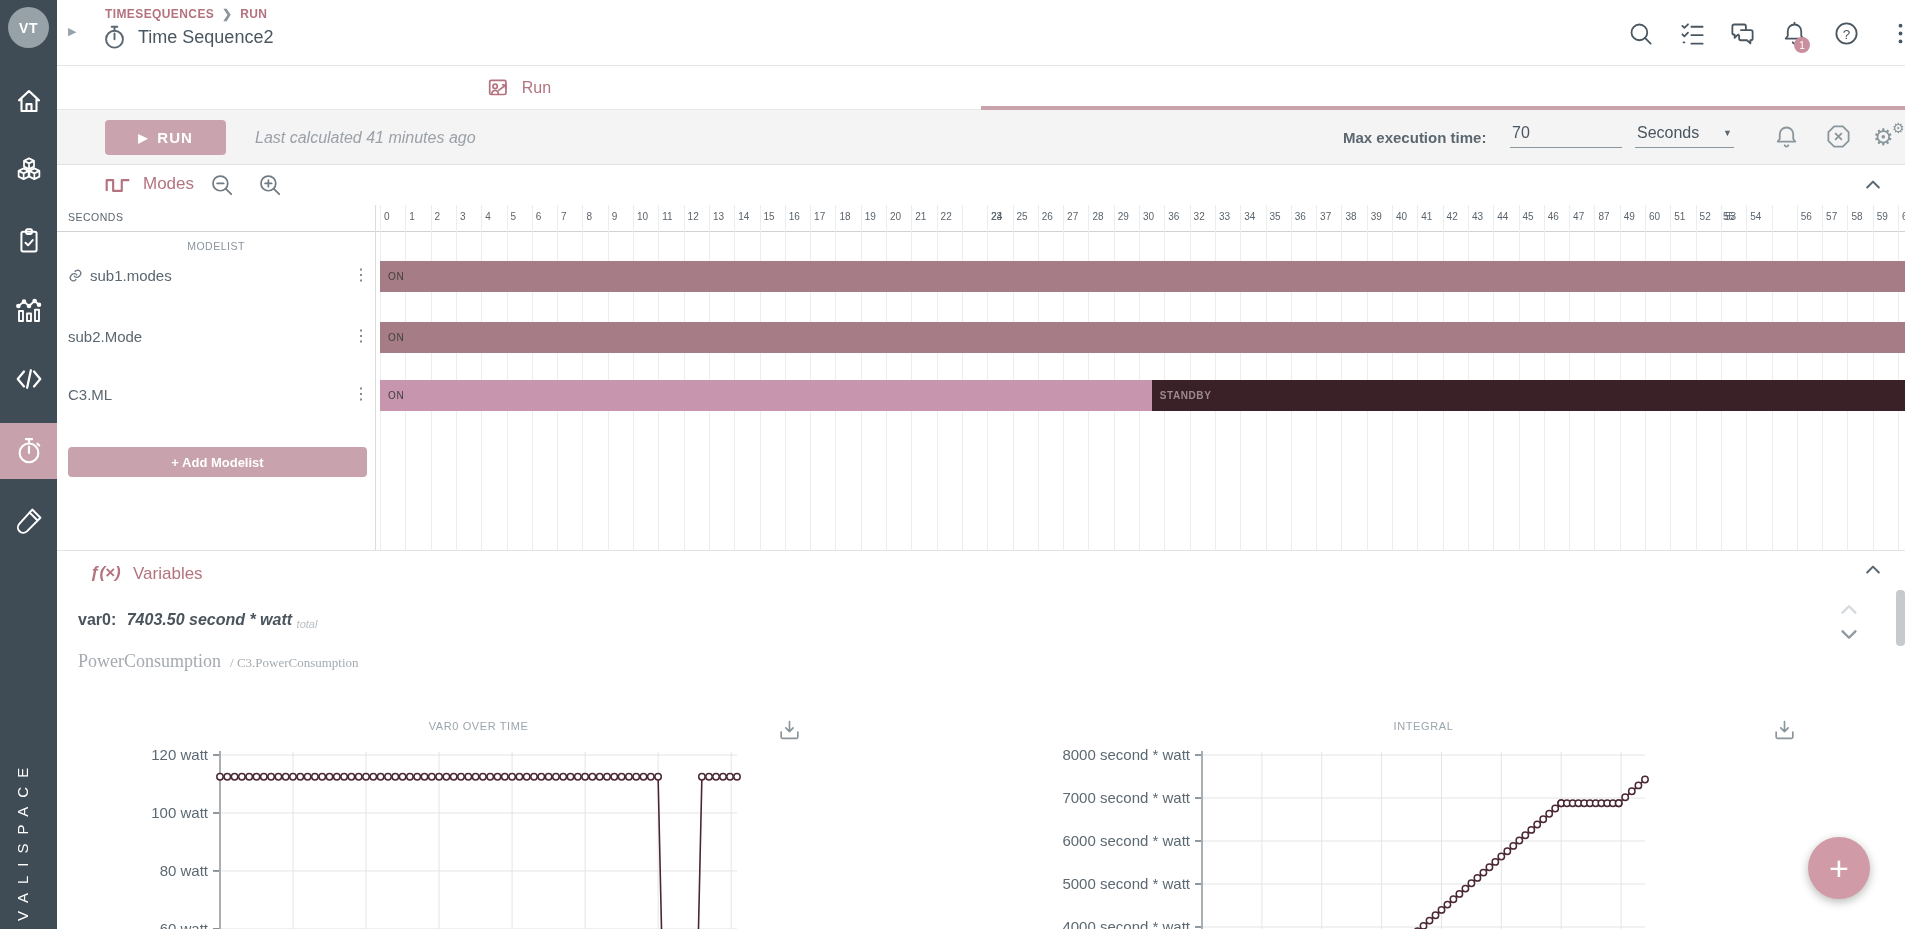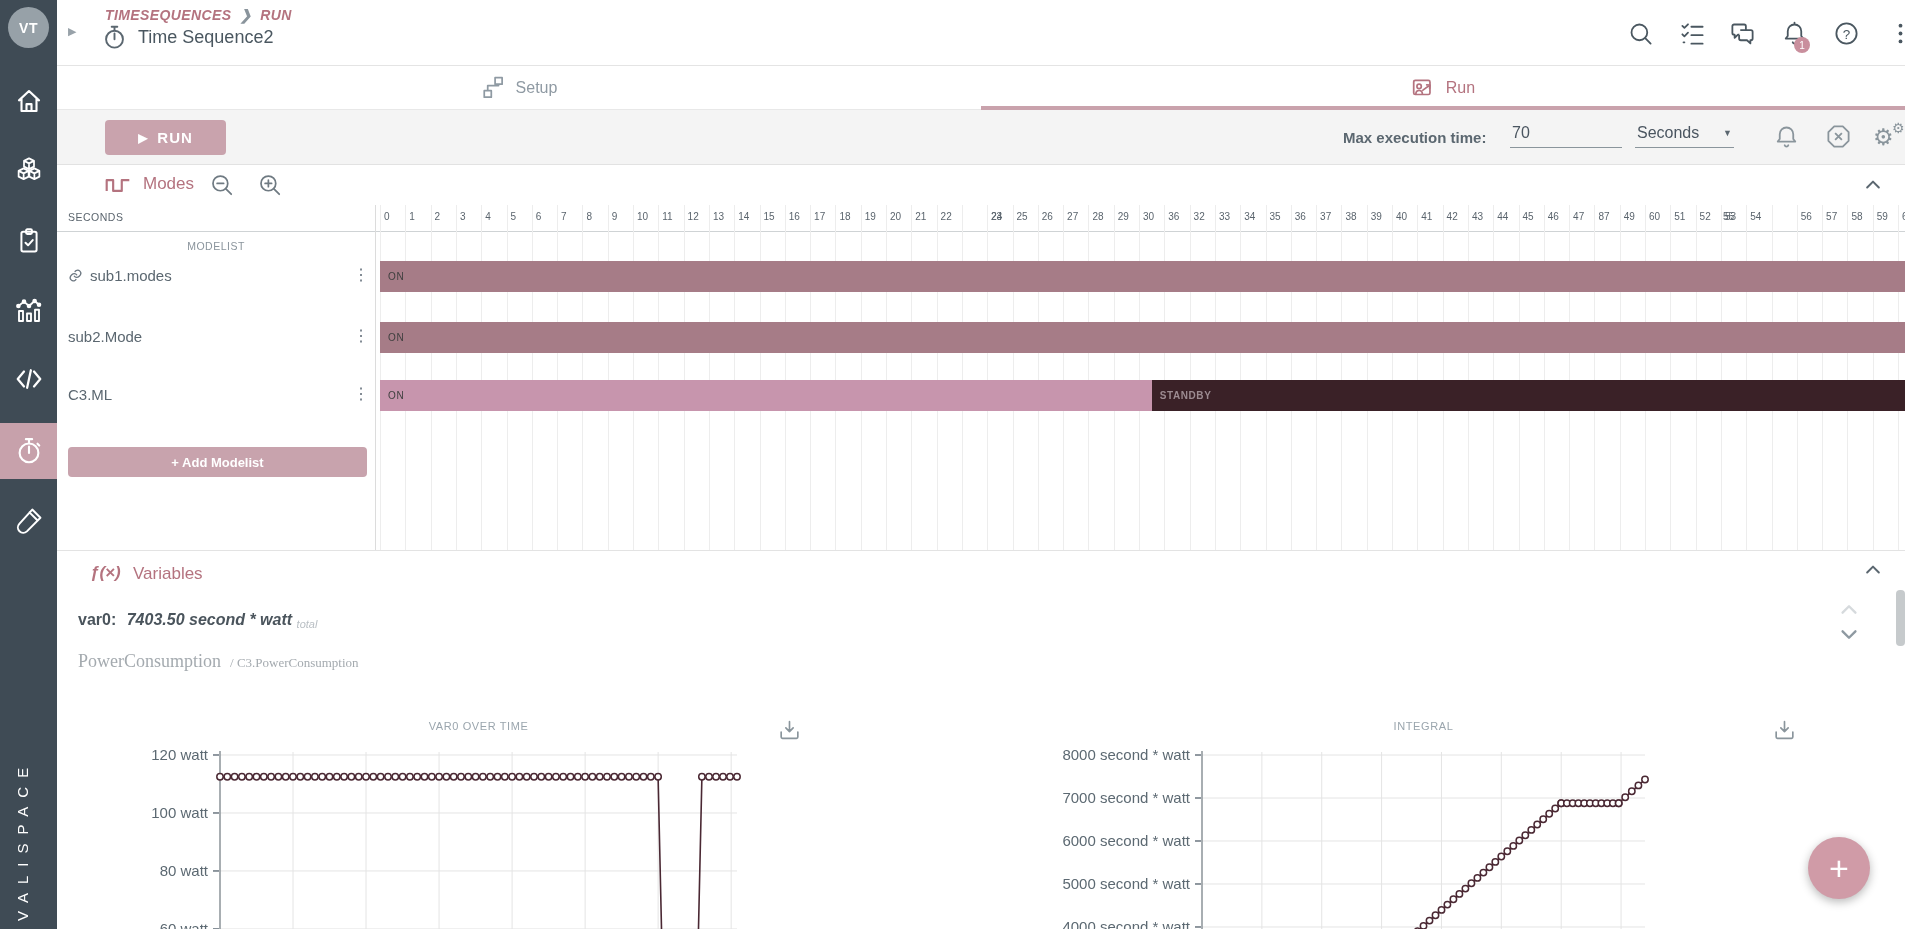--- a/index.html
+++ b/index.html
@@ -8,21 +8,21 @@
   
   #sidebar { position:absolute; left:0; top:0; width:57px; height:929px; background:#3f4b55; z-index:20; }
   #avatar { position:absolute; left:8px; top:7px; width:41px; height:41px; border-radius:50%; background:#97a1a8; color:#fff; font-size:14px; font-weight:bold; display:flex; align-items:center; justify-content:center; letter-spacing:.5px; cursor:pointer; }
   .nav-item { position:absolute; left:0; width:57px; height:56px; display:flex; align-items:center; justify-content:center; cursor:pointer; }
   .nav-item.active { background:#c7a1ab; }
   #brand { position:absolute; left:14px; bottom:8px; height:205px; writing-mode:vertical-rl; transform:rotate(180deg); color:#fff; font-size:15px; letter-spacing:9px; font-weight:400; }
 
   
   #topbar { position:absolute; left:57px; top:0; right:0; height:66px; background:#fff; border-bottom:1px solid #e4e4e4; }
   #expander { position:absolute; left:11px; top:25px; color:#98a2a9; font-size:11px; cursor:pointer; }
-  #breadcrumb { position:absolute; left:48px; top:7px; font-size:14px; font-weight:bold; letter-spacing:.4px; color:#b4737f;font-style:italic; }
+  #breadcrumb { position:absolute; left:48px; top:7px; font-size:12px; font-weight:bold; letter-spacing:.4px; color:#b4737f; }
   #breadcrumb .sep { color:#8a949c; margin:0 4px; font-weight:bold; }
   #title-row { position:absolute; left:44px; top:24px; display:flex; align-items:center; gap:10px; }
   #page-title { font-size:18px; color:#4a5760; font-weight:500; }
   .topbar-icon { position:absolute; top:20px; width:28px; height:28px; cursor:pointer; }
   #notif-badge { position:absolute; left:1737px; top:37px; width:16px; height:16px; border-radius:50%; background:#c98f9d; color:#fff; font-size:10px; display:flex; align-items:center; justify-content:center; }
 
   
   #tabbar { position:absolute; left:57px; top:66px; right:0; height:44px; background:#fff; border-bottom:1px solid #e8e8e8; display:flex; }
   .tab { width:50%; height:100%; display:flex; align-items:center; justify-content:center; gap:9px; font-size:16px; cursor:pointer; }
   #tab-setup { color:#8f9aa3; }
@@ -209,48 +209,39 @@
       <svg width="27" height="27" viewBox="0 0 24 24" fill="#4a5760">
         <circle cx="12" cy="5" r="1.7"></circle>
         <circle cx="12" cy="12" r="1.7"></circle>
         <circle cx="12" cy="19" r="1.7"></circle>
       </svg>
     </span>
   <div id="notif-badge">1</div>
 </header>
 
 <div id="tabbar">
-  <div class="tab" id="tab-setup">
-    <span>
-        <svg width="26" height="26" viewBox="0 0 24 24" fill="none" stroke="#8f9aa3" stroke-width="1.6" stroke-linejoin="round">
-          <rect x="13" y="2.5" width="6.5" height="6"></rect>
-          <rect x="3" y="14.5" width="6.5" height="6"></rect>
-          <path d="M6.2 14.5V9.8h10V8.5"></path>
-        </svg>
-      </span>
-    <span>Setup</span>
-  </div>
   <div class="tab" id="tab-run">
     <span>
         <svg width="26" height="26" viewBox="0 0 24 24" fill="none" stroke="#b4737f" stroke-width="1.6" stroke-linecap="round" stroke-linejoin="round">
           <rect x="2.5" y="5" width="15" height="13" rx="1.5"></rect>
           <circle cx="7.5" cy="10.5" r="2"></circle>
           <path d="M4.5 17.5c0-2 1.4-3.2 3-3.2s3 1.2 3 3.2M11 14l6.5-4.7M17.5 9.3l-3-.2M17.5 9.3l-.3 3"></path>
         </svg>
       </span>
     <span>Run</span>
   </div>
   <div id="tab-underline"></div>
 </div>
 
 <div id="runbar">
   <button id="run-btn">
     <span class="play">▶</span>
     <span>RUN</span>
   </button>
+  <div id="last-calc">Last calculated 41 minutes ago</div>
 
   <span id="maxexec-label">Max execution time:</span>
   <input id="maxexec-input" value="70" style="">
   <div id="unit-select">
     <span>Seconds</span>
     <span class="caret">▼</span>
   </div>
   <span class="runbar-icon" style="left:1716px">
       <svg width="27" height="27" viewBox="0 0 24 24" fill="none" stroke="#8a959c" stroke-width="1.6" stroke-linecap="round" stroke-linejoin="round">
         <path d="M12 4a6 6 0 0 1 6 6v4.2l1.8 2.3H4.2L6 14.2V10a6 6 0 0 1 6-6zM10.4 19.8a1.7 1.7 0 0 0 3.2 0"></path>

